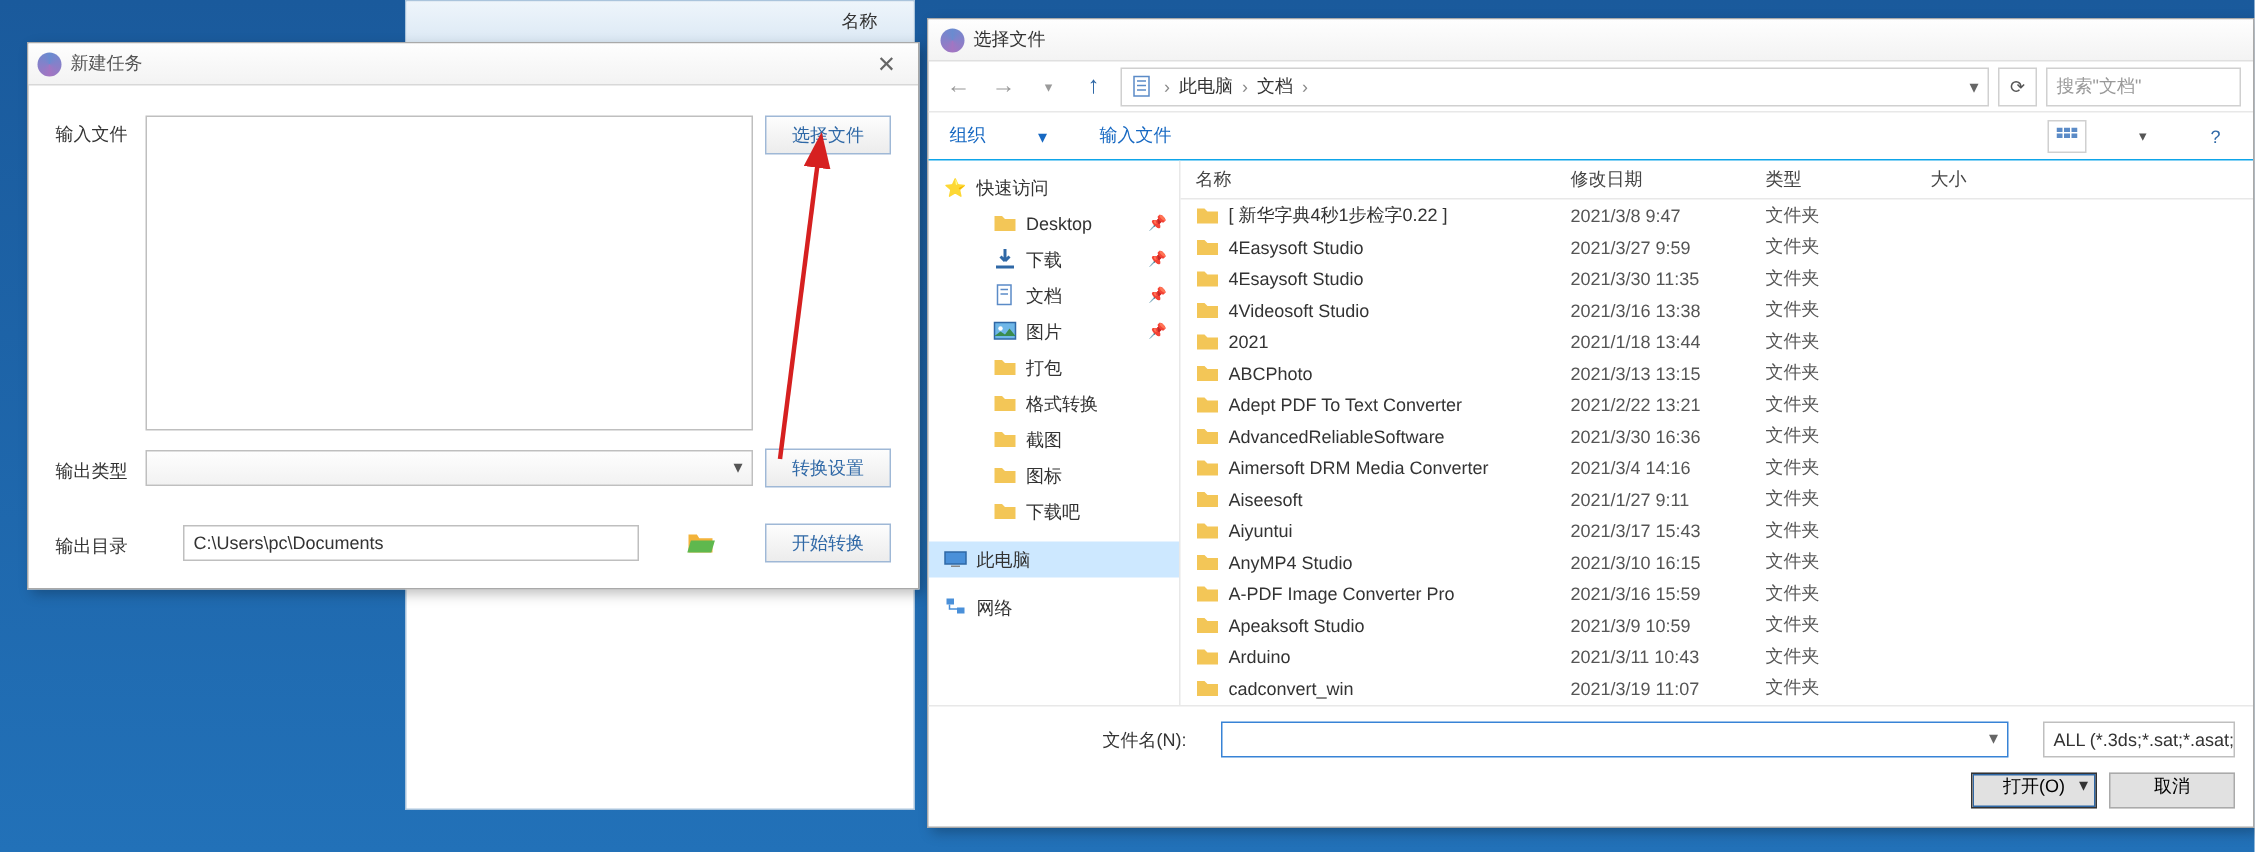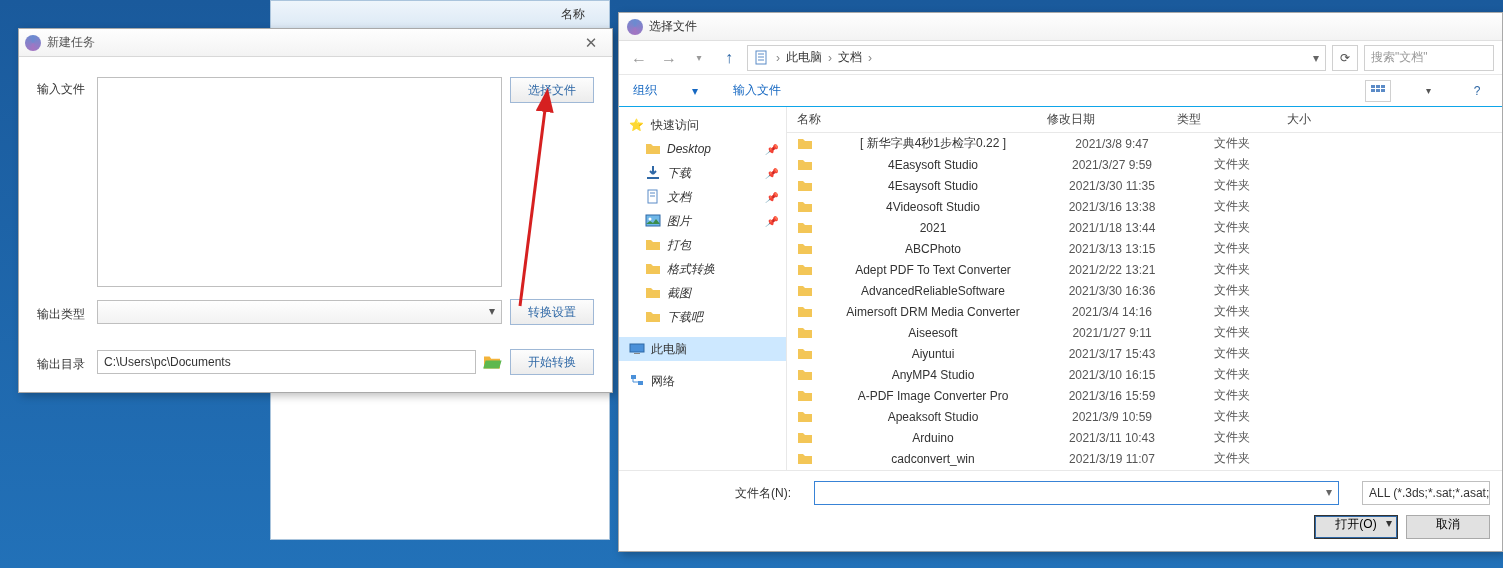--- a/index.html
+++ b/index.html
@@ -17,21 +17,21 @@
 .dlg-new-title .close { width: 30px; text-align: center; color: #666; font-size: 15px; cursor: pointer; }
 .dlg-new-body { padding: 20px 18px; }
 .row { display: flex; align-items: flex-start; margin-bottom: 12px; }
 .row-label { width: 60px; color: #333; padding-top: 4px; }
 .row .big-input { flex: 1; height: 210px; border: 1px solid #bfbfbf; background: #fff; resize: none; }
 .row .btn-side { width: 84px; height: 26px; margin-left: 8px; background: linear-gradient(#fdfdfd,#ececec); border: 1px solid #9fb8d6; color: #2f68a6; cursor: pointer; }
 .row2 { display: flex; align-items: center; margin-bottom: 24px; }
 .row2 .select { flex: 1; height: 24px; border: 1px solid #bfbfbf; background: linear-gradient(#fefefe,#f2f2f2); position: relative; }
 .row2 .select::after { content: "▾"; position: absolute; right: 6px; top: 3px; color: #555; }
 .row2 .btn-side2 { width: 84px; height: 26px; margin-left: 8px; background: linear-gradient(#fdfdfd,#ececec); border: 1px solid #9fb8d6; color: #2f68a6; cursor: pointer; }
-.row3 { display: flex; align-items: center; }
+.row3 { display: flex; align-items: center; gap: 25px; }
 .row3 .path-input { flex: 1; height: 24px; border: 1px solid #bfbfbf; padding: 0 6px; color: #333; display:flex; align-items:center; }
 .row3 .folder-ic { width: 24px; height: 22px; margin-left: 4px; display:flex; align-items:center; justify-content:center; cursor:pointer; }
 .row3 .folder-ic svg { width: 20px; height: 16px; }
 .row3 .btn-start { width: 84px; height: 26px; margin-left: 6px; background: linear-gradient(#fdfdfd,#ececec); border: 1px solid #9fb8d6; color: #2f68a6; cursor: pointer; }
 
 
 .dlg-file { position: absolute; left: 618px; top: 12px; right: 0; bottom: 16px; background: #fff; border: 1px solid #a9a9a9; box-shadow: 3px 3px 8px rgba(0,0,0,.25); display: flex; flex-direction: column; }
 .dlg-file-title { height: 28px; background: linear-gradient(#fefefe,#f3f3f3); border-bottom: 1px solid #e0e0e0; display: flex; align-items: center; padding: 0 8px; }
 .dlg-file-title .icon { width: 16px; height: 16px; margin-right: 6px; border-radius: 50%; background: conic-gradient(#6a8bd0,#a375c2,#6a8bd0); }
 .dlg-file-title .lbl { color: #333; }
@@ -50,33 +50,33 @@
 .toolbar .spacer { flex: 1; }
 .view-btn { width: 26px; height: 22px; border: 1px solid #d0d0d0; display:flex; align-items:center; justify-content:center; cursor:pointer; background:#fff; }
 .view-btn svg { width:14px; height:12px; }
 .help-btn { width: 22px; height: 22px; display:flex; align-items:center; justify-content:center; color:#2f68a6; cursor:pointer; }
 
 .body { flex: 1; display: flex; overflow: hidden; }
 .nav { width: 168px; border-right: 1px solid #e8e8e8; padding: 6px 0; overflow-y:auto; }
 .nav-item { height: 24px; display: flex; align-items: center; padding: 0 8px; gap: 6px; color: #333; cursor: pointer; }
 .nav-item.sel { background: #cde8ff; }
 .nav-item .pin { margin-left: auto; color: #7a98c9; font-size: 10px; }
-.nav-item.indent { padding-left: 26px; font-style: italic; }
+.nav-item.indent { padding-left: 43px; }
 .nav-item.top { padding-left: 10px; }
 .nav-group-sep { height: 8px; }
 .ic16 { width:16px; height:16px; display:inline-flex; align-items:center; justify-content:center; }
 
 .listpane { flex: 1; display: flex; flex-direction: column; }
 .cols { height: 26px; display: flex; align-items: center; border-bottom: 1px solid #e8e8e8; color: #444; padding-left: 10px; }
 .col-name { width: 250px; }
 .col-date { width: 130px; }
 .col-type { width: 110px; }
 .col-size { width: 80px; }
 .listbody { flex: 1; overflow-y: scroll; }
-.frow { height: 21px; display: flex; align-items: center; padding-left: 10px; color:#333; cursor:pointer;text-align:center; }
+.frow { height: 21px; display: flex; align-items: center; padding-left: 10px; color:#333; cursor:pointer; }
 .frow .fic { width:16px; height:16px; margin-right:6px; }
 .frow .fname { width: 228px; white-space:nowrap; overflow:hidden; text-overflow:ellipsis; }
 .frow .fdate { width: 130px; color:#555; }
 .frow .ftype { width: 110px; color:#555; }
 
 .footer { border-top: 1px solid #e8e8e8; padding: 10px 12px 12px; display:flex; flex-direction:column; gap:10px; }
 .fn-row { display:flex; align-items:center; gap:23px; }
 .fn-label { width: 160px; text-align:right; color:#333; }
 .fn-input { flex:1; height:24px; border:1px solid #3883d6; padding:0 6px; position:relative; background:#fff; }
 .fn-input::after { content:"▾"; position:absolute; right:6px; top:3px; color:#666; }
@@ -259,20 +259,28 @@
             </span>
             <span>格式转换</span>
           </div>
           <div class="nav-item indent">
             <span class="ic16">
               <svg viewBox="0 0 16 16">
                 <path class="folder-sv" d="M1 3h5l2 2h7v8H1z"></path>
               </svg>
             </span>
             <span>截图</span>
+          </div>
+          <div class="nav-item indent">
+            <span class="ic16">
+              <svg viewBox="0 0 16 16">
+                <path class="folder-sv" d="M1 3h5l2 2h7v8H1z"></path>
+              </svg>
+            </span>
+            <span>图标</span>
           </div>
           <div class="nav-item indent">
             <span class="ic16">
               <svg viewBox="0 0 16 16">
                 <path class="folder-sv" d="M1 3h5l2 2h7v8H1z"></path>
               </svg>
             </span>
             <span>下载吧</span>
           </div>
         </div>

